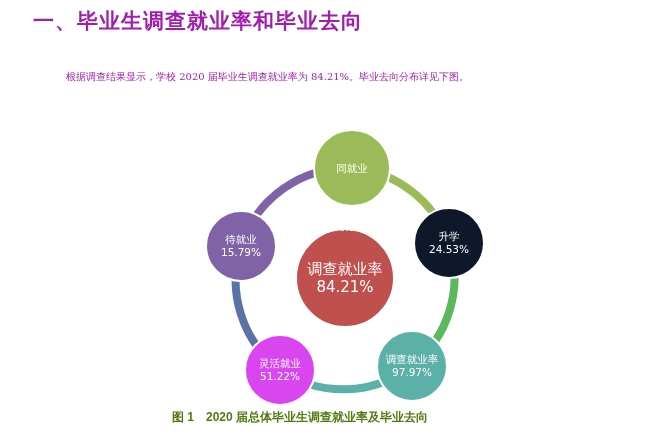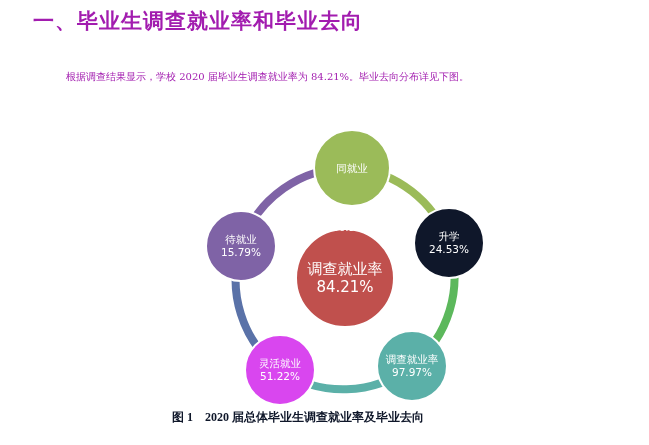--- a/index.html
+++ b/index.html
@@ -18,22 +18,22 @@
   .node {
     position: absolute; border-radius: 50%;
     border: 2px solid #ffffff; box-sizing: border-box;
     display: flex; flex-direction: column; align-items: center; justify-content: center;
     color: #ffffff; font-family: "DejaVu Sans", sans-serif; font-size: 10.5px; line-height: 13px;
     text-align: center;
   }
   .node.center { font-size: 15px; line-height: 18px; }
   .caption {
     position: absolute; left: 172px; top: 409px;
-    font-family: Liberation Serif, serif; font-weight: bold;
-    font-size: 12px; color: #0f172a; white-space: nowrap;
+    font-family: Liberation Sans, sans-serif; font-weight: bold;
+    font-size: 12px; color: #4d7c0f; white-space: nowrap;
   }
 </style>
 </head>
 <body>
 
 <div class="heading">一、毕业生调查就业率和毕业去向</div>
 <div class="para">根据调查结果显示，学校 2020 届毕业生调查就业率为 84.21%。毕业去向分布详见下图。</div>
 
 <div class="diagram">
   <svg width="649" height="445" style="position:absolute;left:0;top:0">

